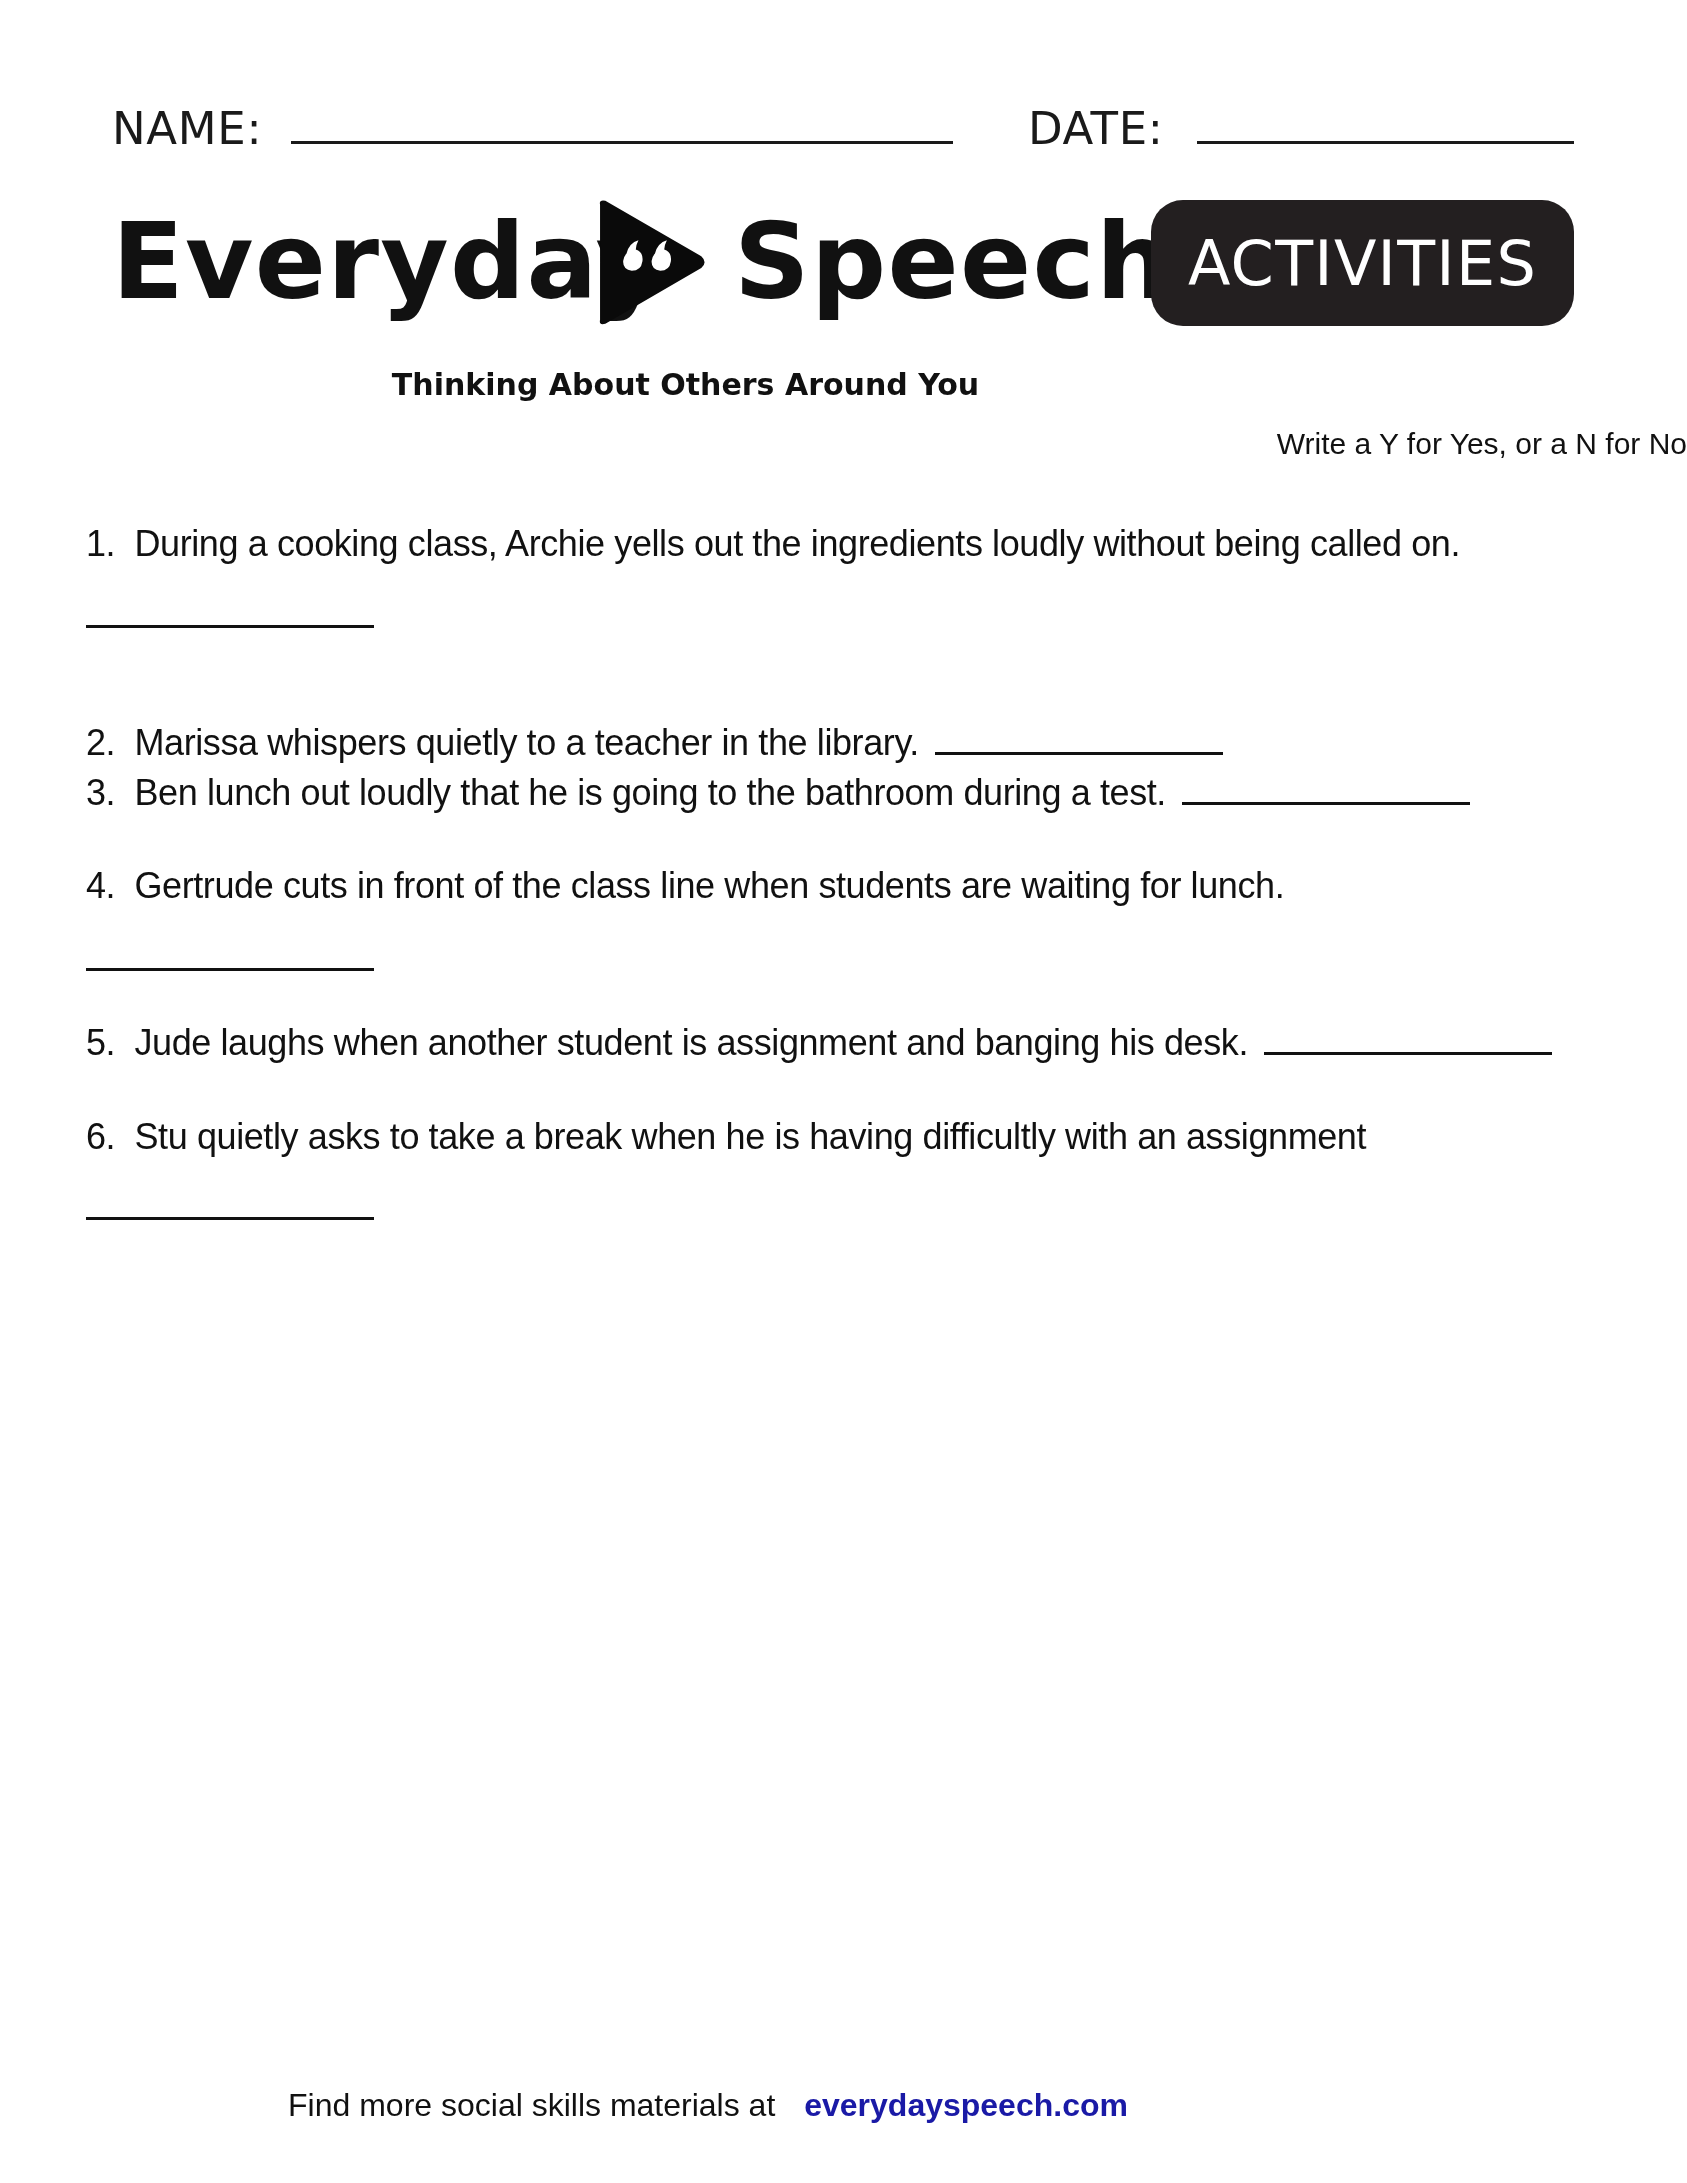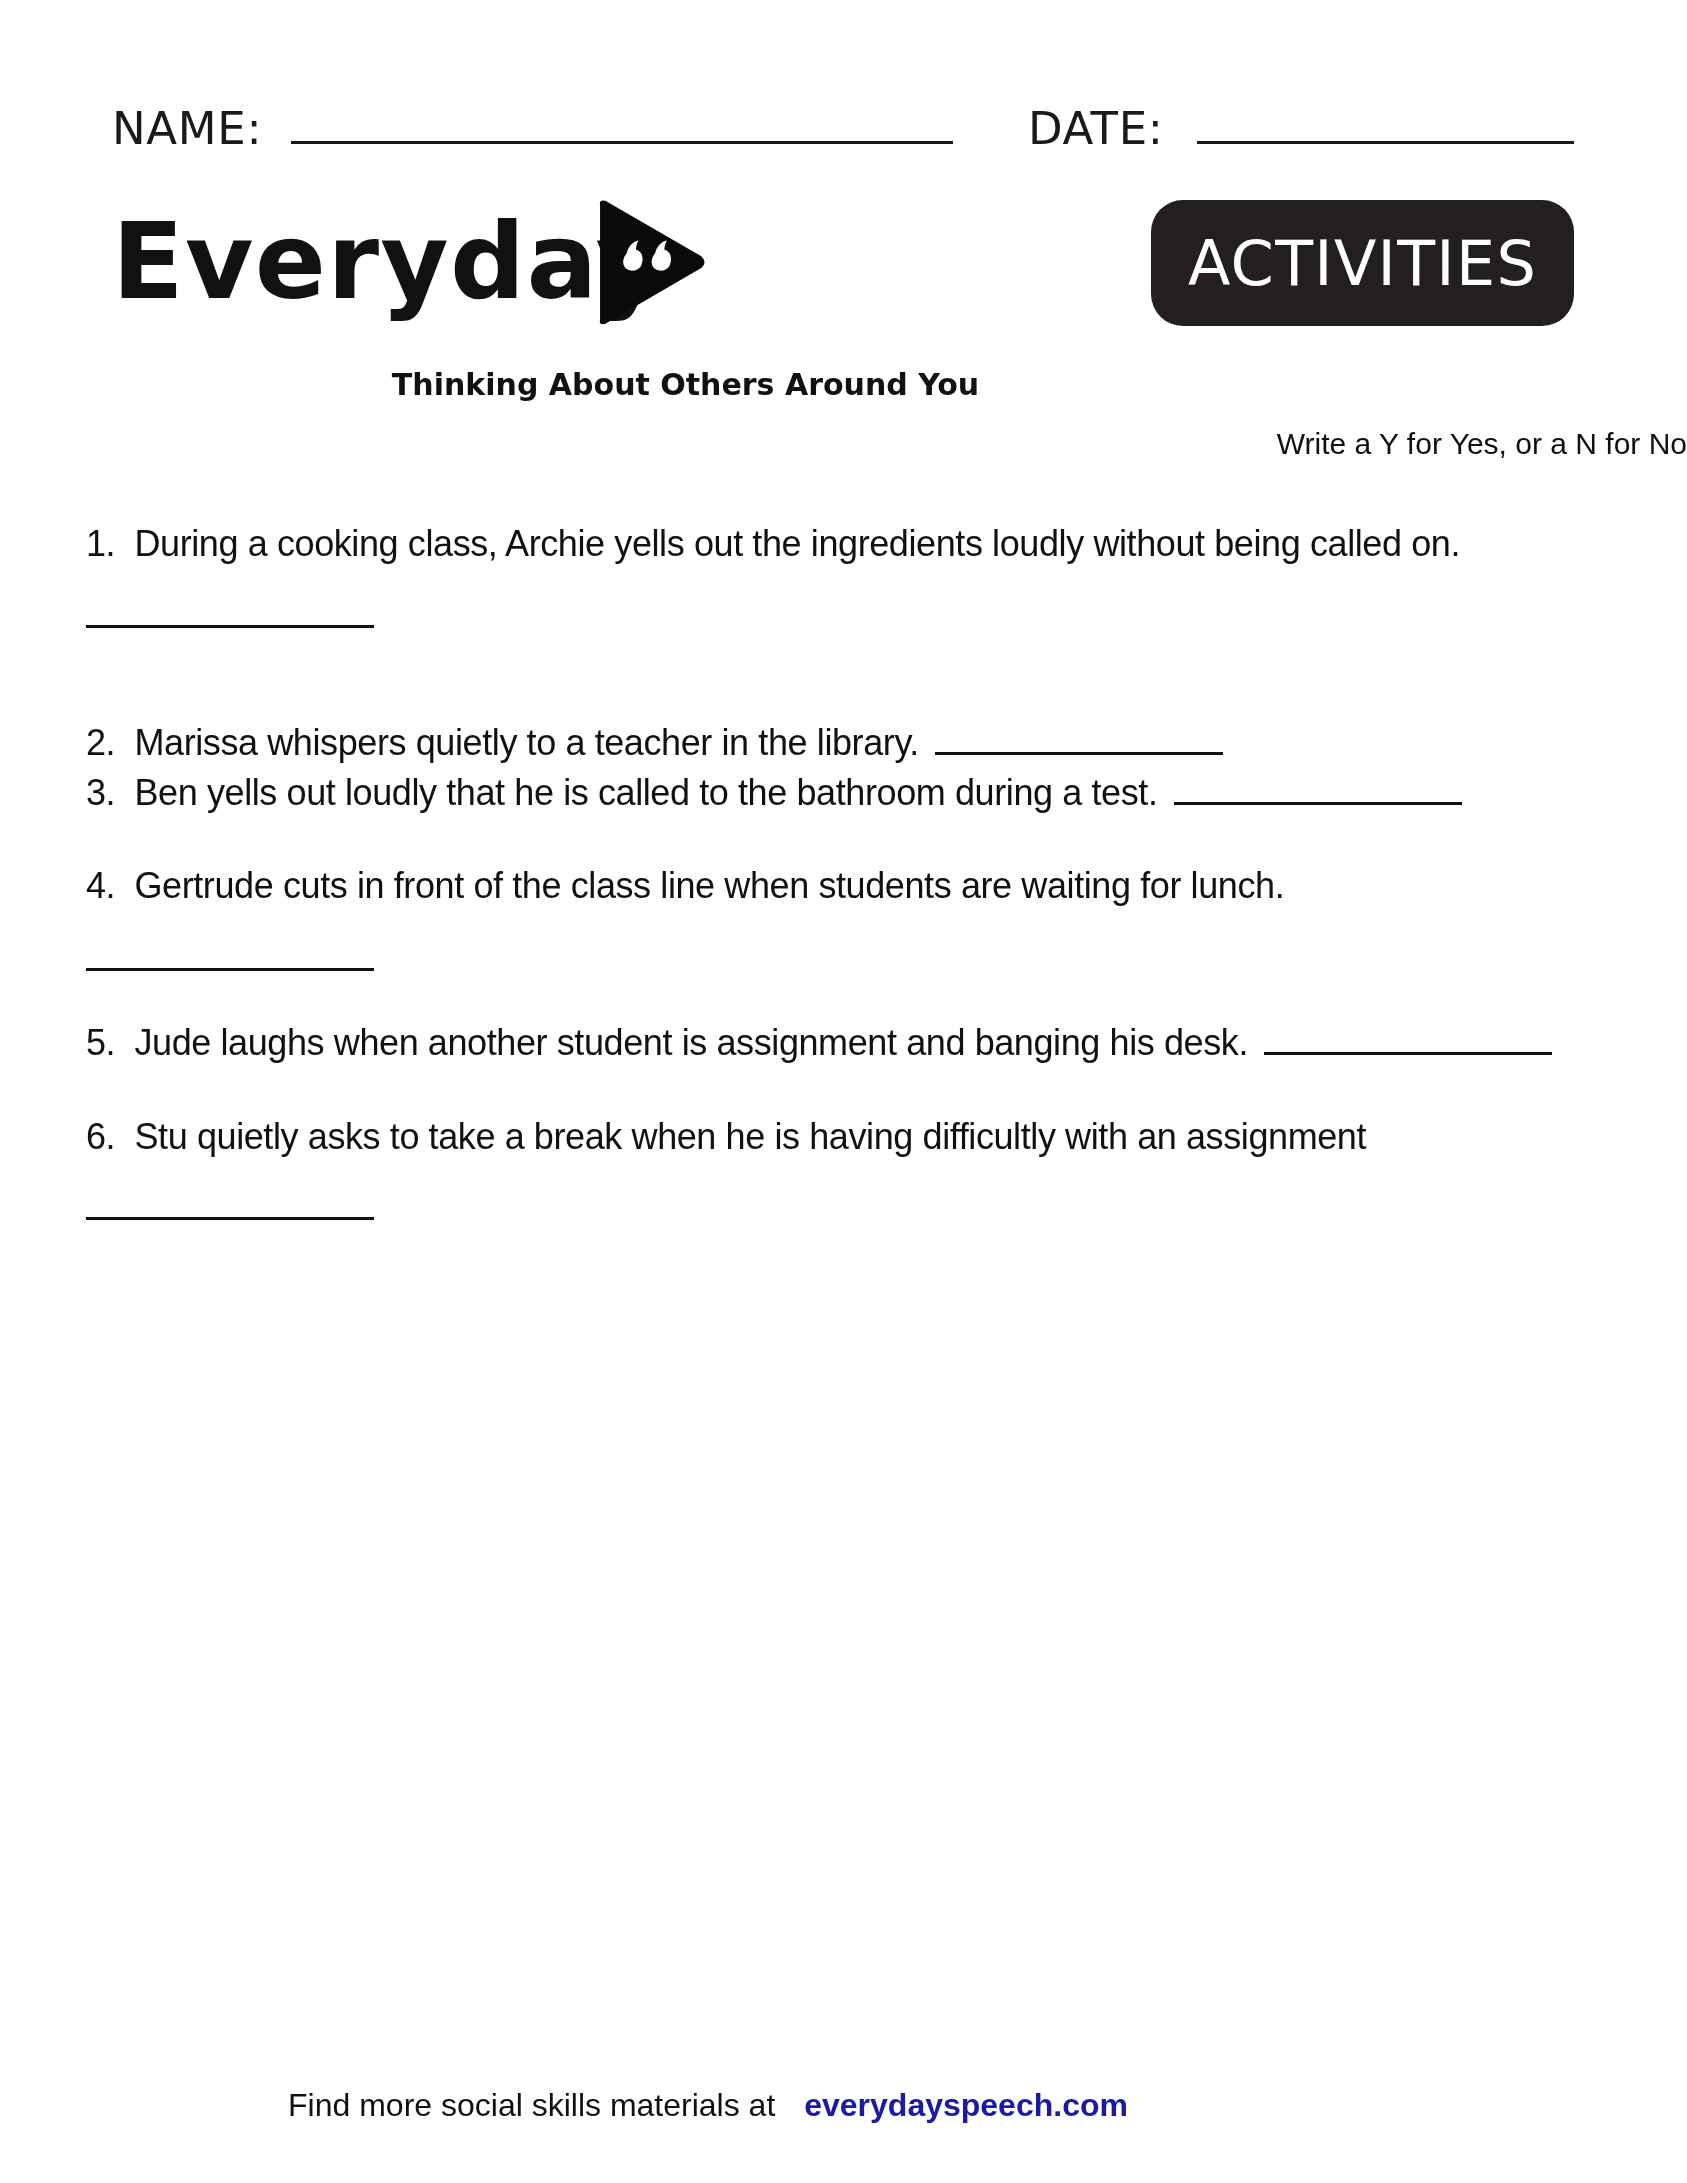--- a/index.html
+++ b/index.html
@@ -40,20 +40,21 @@
   <span class="brand-word" style="left:0;">Everyday</span>
   <div class="brand-icon">
     <svg width="116" height="129" viewBox="0 0 175 195">
       <path d="M12 10 Q10 2 20 4 L165 88 Q175 97 165 106 L20 190 Q10 193 12 184 Z" fill="#0a0a0a"></path>
       <g fill="#ffffff">
         <path d="M52 84 Q56 68 70 64 Q66 72 66 78 Q78 82 76 96 Q74 110 60 110 Q46 108 47 95 Q48 88 52 84 Z"></path>
         <path d="M95 84 Q99 68 113 64 Q109 72 109 78 Q121 82 119 96 Q117 110 103 110 Q89 108 90 95 Q91 88 95 84 Z"></path>
       </g>
     </svg>
   </div>
+  <span class="brand-word" style="left:622px;">Speech</span>
   <div class="activities-badge">
     <span class="activities-text">ACTIVITIES</span>
   </div>
 </div>
 
 <div class="title">Thinking About Others Around You</div>
 <div class="subtitle">Write a Y for Yes, or a N for No</div>
 
 <div class="question" style="top:523px;">
   <span>1.</span>&nbsp;
@@ -62,21 +63,21 @@
 <div class="answer-block" style="top:625px;"></div>
 
 <div class="question" style="top:678px;margin-top:44px;">
   <span>2.</span>&nbsp;
   <span>Marissa whispers quietly to a teacher in the library.</span>
   <span class="answer-line"></span>
 </div>
 
 <div class="question" style="top:772px;">
   <span>3.</span>&nbsp;
-  <span>Ben yells out loudly that he is called to the bathroom during a test.</span>
+  <span>Ben lunch out loudly that he is going to the bathroom during a test.</span>
   <span class="answer-line"></span>
 </div>
 
 <div class="question" style="top:865px;">
   <span>4.</span>&nbsp;
   <span>Gertrude cuts in front of the class line when students are waiting for lunch.</span>
 </div>
 <div class="answer-block" style="top:968px;"></div>
 
 <div class="question" style="top:1022px;">

